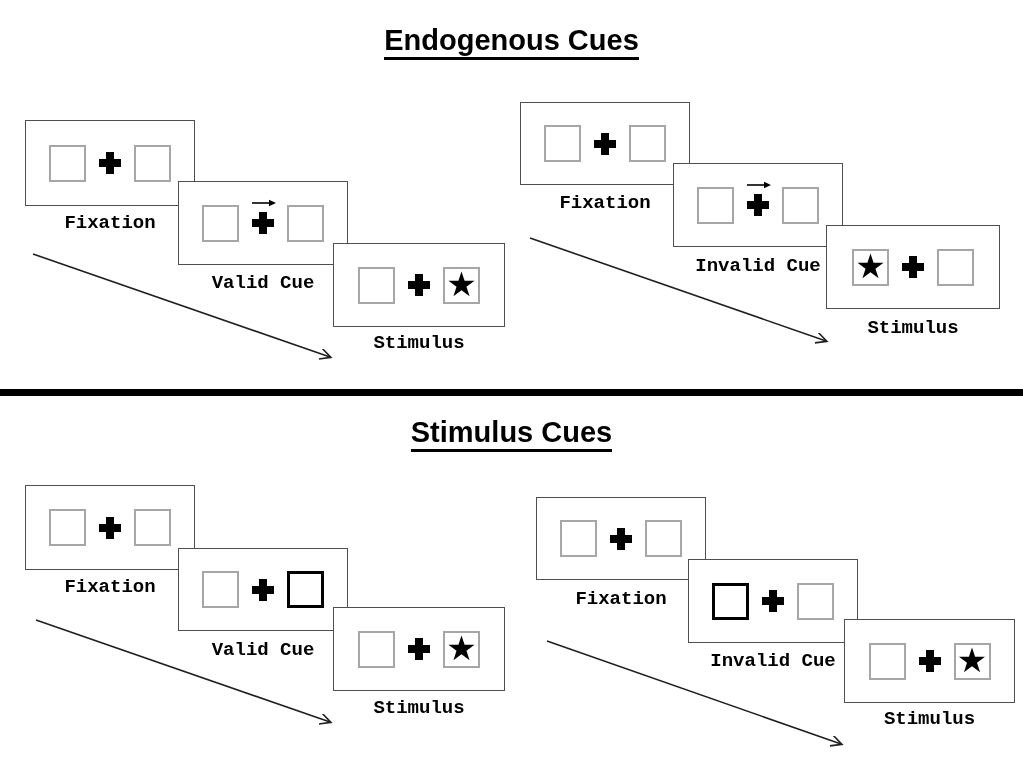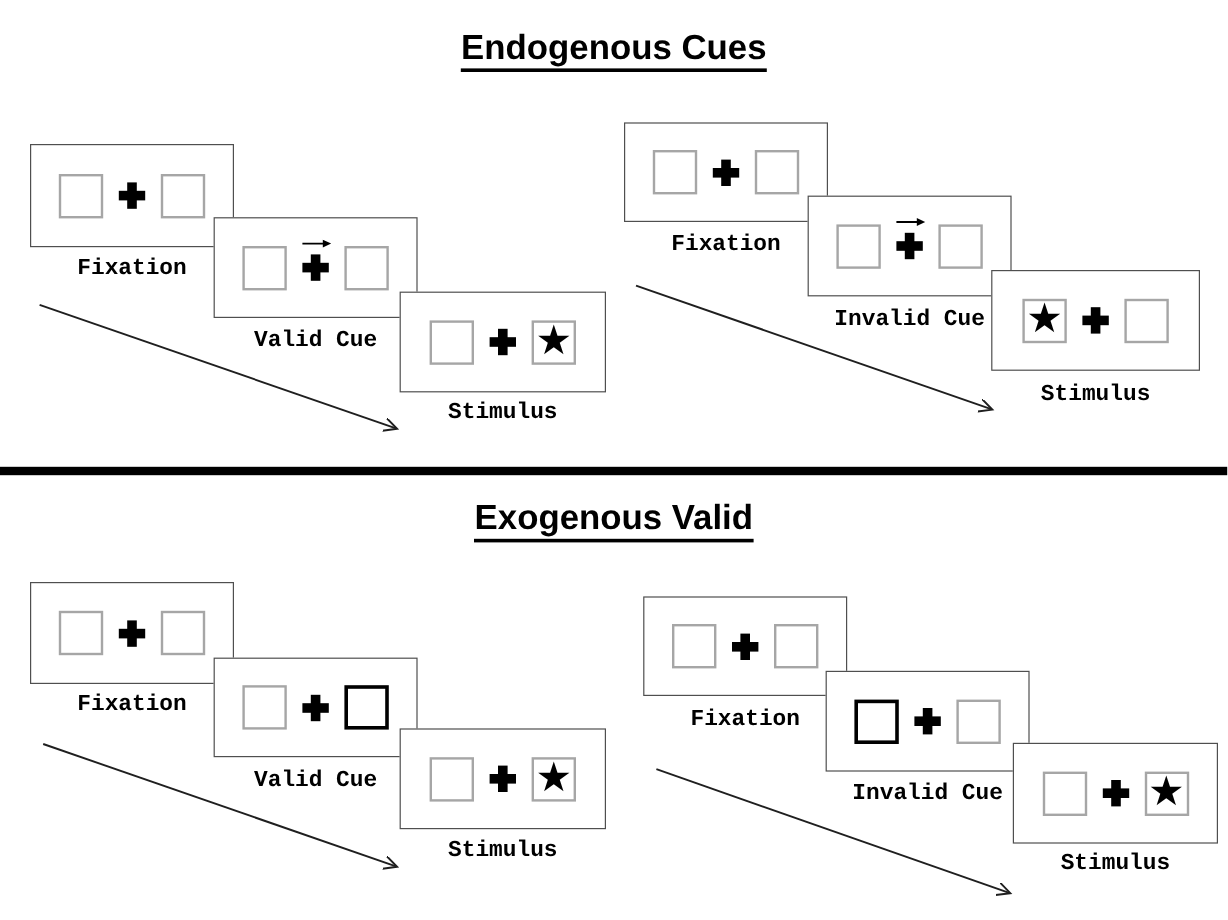--- a/index.html
+++ b/index.html
@@ -147,21 +147,21 @@
     <line x1="33" y1="254" x2="330" y2="357" stroke="#1f1f1f" stroke-width="1.6" marker-end="url(#ah)"></line>
     <line x1="530" y1="238" x2="826" y2="341" stroke="#1f1f1f" stroke-width="1.6" marker-end="url(#ah)"></line>
     <line x1="36" y1="620" x2="330" y2="722" stroke="#1f1f1f" stroke-width="1.6" marker-end="url(#ah)"></line>
     <line x1="547" y1="641" x2="841" y2="744" stroke="#1f1f1f" stroke-width="1.6" marker-end="url(#ah)"></line>
   </svg>
 
   <div class="section-title" id="title-endo">
     <span class="u">Endogenous Cues</span>
   </div>
   <div class="section-title" id="title-exo">
-    <span class="u">Exogenous Valid</span>
+    <span class="u">Stimulus Cues</span>
   </div>
 
   <div class="divider"></div>
 
   <div class="panel z1" id="ev-p1">
     <div class="box"></div>
     <div class="mid">
       <div class="cross"></div>
     </div>
     <div class="box"></div>

